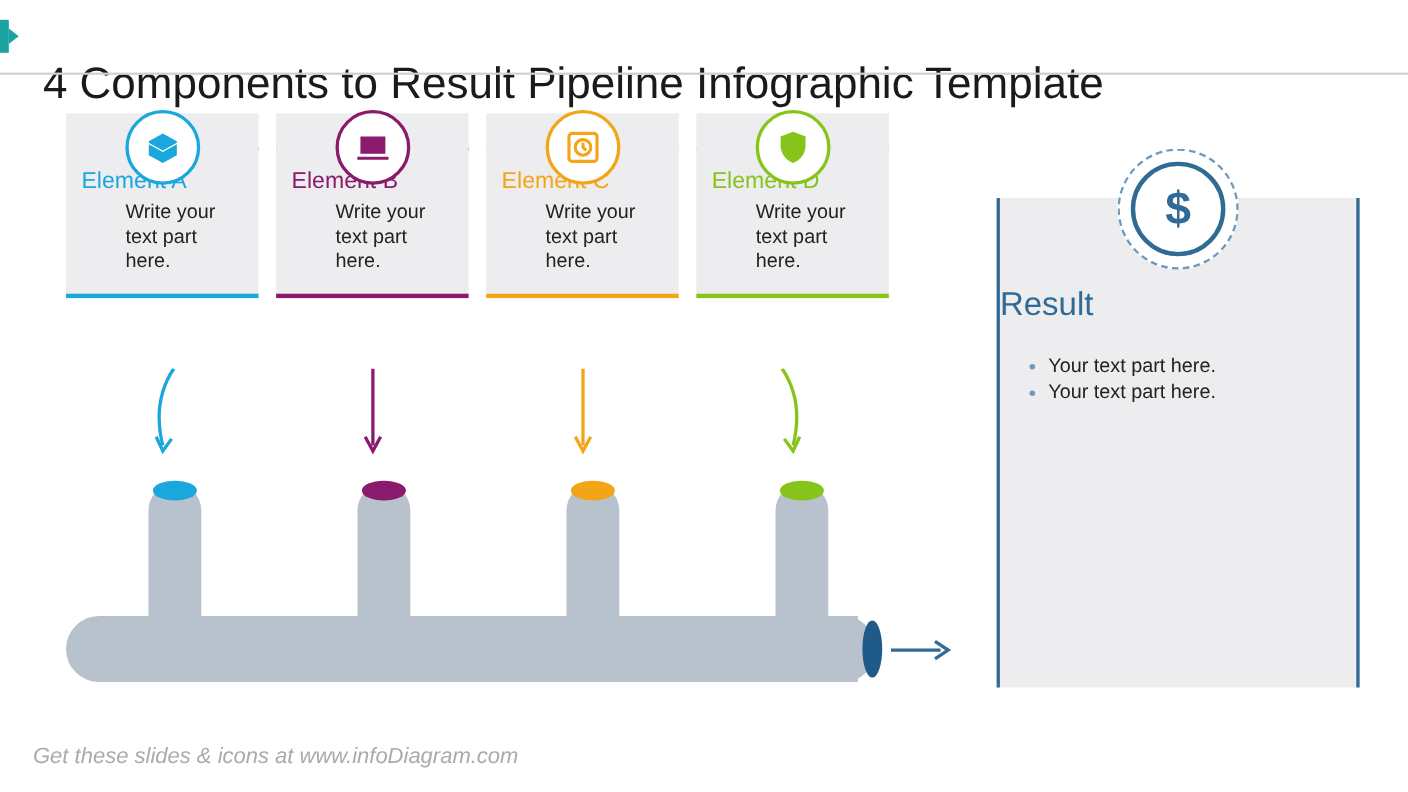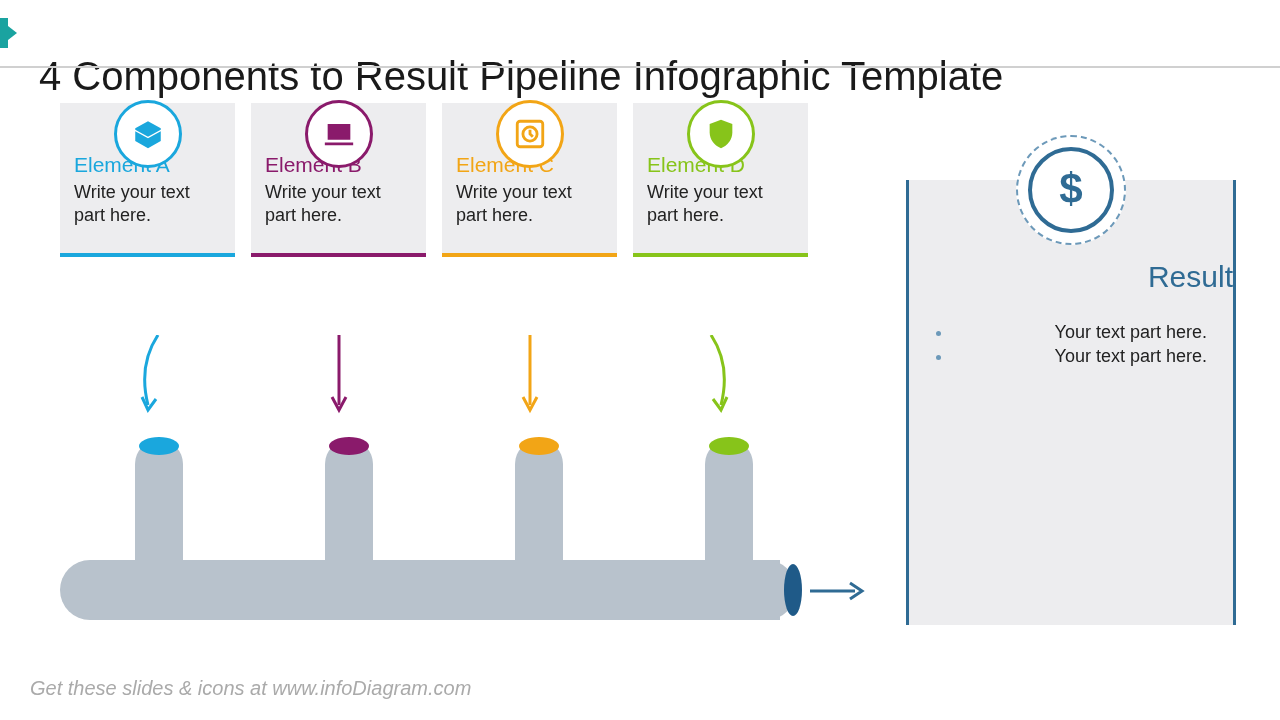--- a/index.html
+++ b/index.html
@@ -7,38 +7,38 @@
   .accent-left { position:absolute; left:0; top:18px; width:8px; height:30px; background:#1aa3a0;}
   .accent-notch { position:absolute; left:8px; top:26px; width:0; height:0; border-top:7px solid transparent; border-bottom:7px solid transparent; border-left:9px solid #1aa3a0;}
   .title { position:absolute; left:39px; top:10px; font-size:40px; font-weight:400; color:#1a1a1a;margin-top:44px;}
   .title-underline { position:absolute; left:0; top:66px; width:1280px; height:2px; background:#d0d0d0;}
   .columns { position:absolute; left:60px; top:100px; display:flex; gap:16px;}
   .card { width:175px; }
   .circle { width:68px; height:68px; border-radius:50%; background:#fff; border:3px solid; display:flex; align-items:center; justify-content:center; margin:0 auto; position:relative; z-index:2;}
   .hr { height:3px; margin-top:-34px;}
   .box { background:#ededef; padding:50px 14px 18px 14px; margin-top:-34px; min-height:150px;}
   .el-title { font-size:21px; text-align:left; margin-bottom:4px;}
-  .el-body  { font-size:18px; color:#222; line-height:1.25;}
+  .el-body  { font-size:18px; color:#222; line-height:1.25;margin-left:40px;}
   .bottom-bar { height:4px; }
   .arrows { position:absolute; left:60px; top:335px; display:flex; gap:16px;}
   .arrow-cell { width:175px; display:flex; justify-content:center;}
   .pipe-area { position:absolute; left:60px; top:440px; width:800px; height:200px;}
   .main-pipe { position:absolute; left:0; top:120px; width:720px; height:60px; background:#b8c2cc; border-radius:30px 0 0 30px;}
   .pipe-end  { position:absolute; right:65px; top:120px; width:28px; height:60px; background:#b8c2cc; border-radius:0 30px 30px 0;}
   .pipe-end-ellipse { position:absolute; right:58px; top:124px; width:18px; height:52px; background:#1f5a88; border-radius:50%;}
   .pipe-out-arrow { position:absolute; right:-10px; top:136px;}
   .inlet { position:absolute; top:0; width:48px; height:130px; background:#b8c2cc; border-radius:24px 24px 0 0;}
   .inlet-top { position:absolute; top:-3px; left:4px; width:40px; height:18px; border-radius:50%;}
   .result-panel { position:absolute; right:44px; top:180px; width:330px; height:445px; background:#ededef; border-left:3px solid #2f6b94; border-right:3px solid #2f6b94;}
   .result-circle-outer { position:absolute; top:-45px; left:50%; transform:translateX(-50%); width:110px; height:110px; border:2px dashed #6c99b9; border-radius:50%; display:flex; align-items:center; justify-content:center; background:#fff;}
   .result-circle-inner { width:86px; height:86px; border:4px solid #2f6b94; border-radius:50%; display:flex; align-items:center; justify-content:center; background:#fff;}
-  .result-title { text-align:right; color:#2f6b94; font-size:30px; margin-top:80px;}
+  .result-title { text-align:left; color:#2f6b94; font-size:30px; margin-top:80px;}
   .result-body { padding:12px 26px 0 26px; color:#222; font-size:18px; line-height:1.35;}
   .result-body ul { margin-top:14px; padding-left:18px;}
-  .result-body li { color:#222;text-align:right;}
+  .result-body li { color:#222;}
   .result-body li::marker { color:#6c99b9;}
   .footer { position:absolute; left:30px; bottom:20px; font-size:20px; color:#aaa; font-style:italic;}
   .el-a { color:#1aa7dd; } .bd-a{ border-color:#1aa7dd;} .bg-a{ background:#1aa7dd;}
   .el-b { color:#8a1a6b; } .bd-b{ border-color:#8a1a6b;} .bg-b{ background:#8a1a6b;}
   .el-c { color:#f2a516; } .bd-c{ border-color:#f2a516;} .bg-c{ background:#f2a516;}
   .el-d { color:#87c41a; } .bd-d{ border-color:#87c41a;} .bg-d{ background:#87c41a;}
   svg { display:block; }
 </style>
 </head>
 <body>

